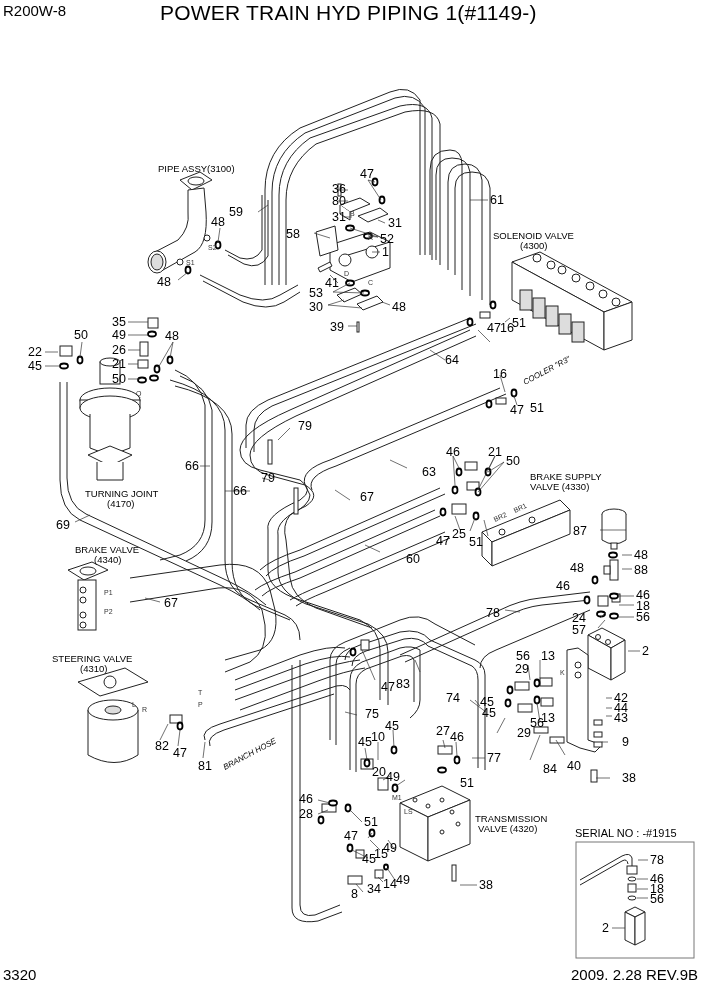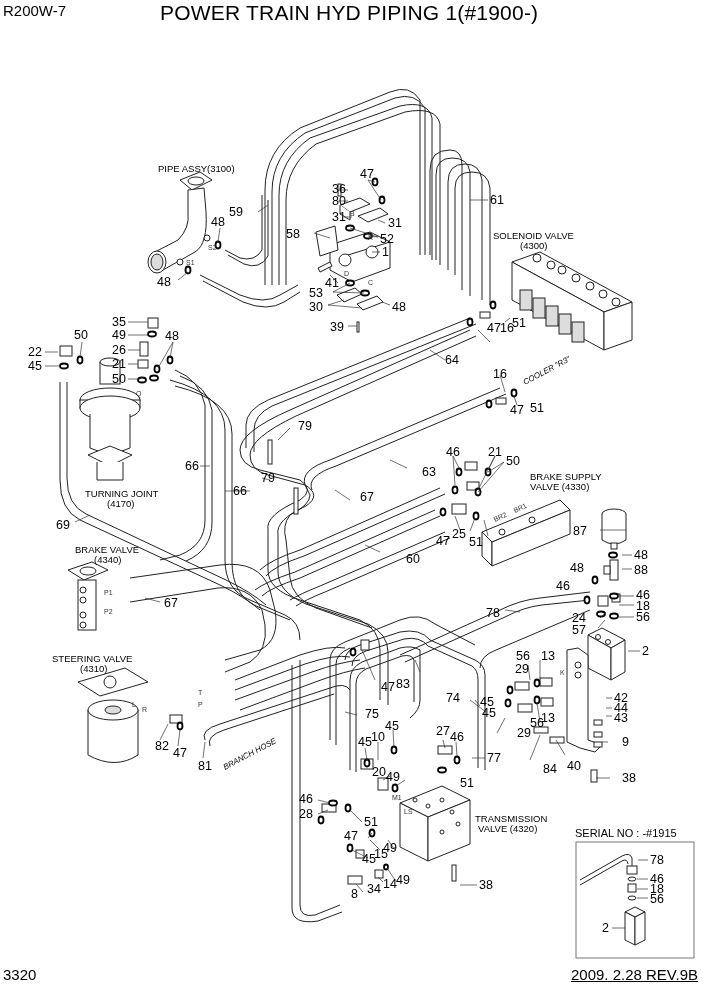--- a/index.html
+++ b/index.html
@@ -2,37 +2,37 @@
 <html><head>
 <meta charset="utf-8">
 <style>
   html, body { margin:0; padding:0; background:#ffffff; }
   body { width:702px; height:992px; position:relative; overflow:hidden;
          font-family:"Liberation Sans", sans-serif; color:#000; }
   .hdr { position:absolute; font-family:"Liberation Sans", sans-serif; }
   #model { left:3px; top:2px; font-size:15px; }
   #title { left:160px; top:1px; font-size:21px; letter-spacing:0.2px; }
   #pageno { left:3px; top:966px; font-size:15px;text-align:center; }
-  #rev { right:4px; top:966px; font-size:15px;text-decoration:underline; }
+  #rev { right:4px; top:966px; font-size:15px; }
   svg#diagram { position:absolute; left:0; top:0; }
   .pipe { fill:none; stroke:#222; stroke-width:1; }
   .part { fill:#fff; stroke:#222; stroke-width:1; }
   .shade { fill:#ddd; stroke:#222; stroke-width:1; }
   .lead { fill:none; stroke:#333; stroke-width:0.7; }
   .ring { fill:#fff; stroke:#000; stroke-width:1.8; }
   .num { font-family:"Liberation Sans", sans-serif; font-size:12.5px; fill:#000; }
   .cap { font-family:"Liberation Sans", sans-serif; font-size:9.5px; fill:#000; }
   .small { font-family:"Liberation Sans", sans-serif; font-size:7px; fill:#333; }
   .inset { fill:#fff; stroke:#777; stroke-width:1; }
 </style>
 </head>
 <body>
 
-<div id="model" class="hdr">R200W-7</div>
-<div id="title" class="hdr">POWER TRAIN HYD PIPING 1(#1900-)</div>
+<div id="model" class="hdr">R200W-8</div>
+<div id="title" class="hdr">POWER TRAIN HYD PIPING 1(#1149-)</div>
 <div id="pageno" class="hdr">3320</div>
 <div id="rev" class="hdr">2009. 2.28  REV.9B</div>
 
 <svg id="diagram" width="702" height="992" viewBox="0 0 702 992">
 
   <g>
     <path class="pipe" d="M265,285 L265,190 Q265,150 300,128 L390,92 Q410,84 420,100 L420,255"></path>
     <path class="pipe" d="M272,285 L272,192 Q272,155 305,133 L395,98 Q415,92 425,108 L425,255"></path>
     <path class="pipe" d="M279,285 L279,195 Q279,160 310,138 L400,106 Q428,100 432,118 L432,260"></path>
     <path class="pipe" d="M286,285 L286,200 Q286,166 316,144 L405,112 Q436,106 440,124 L440,265"></path>

